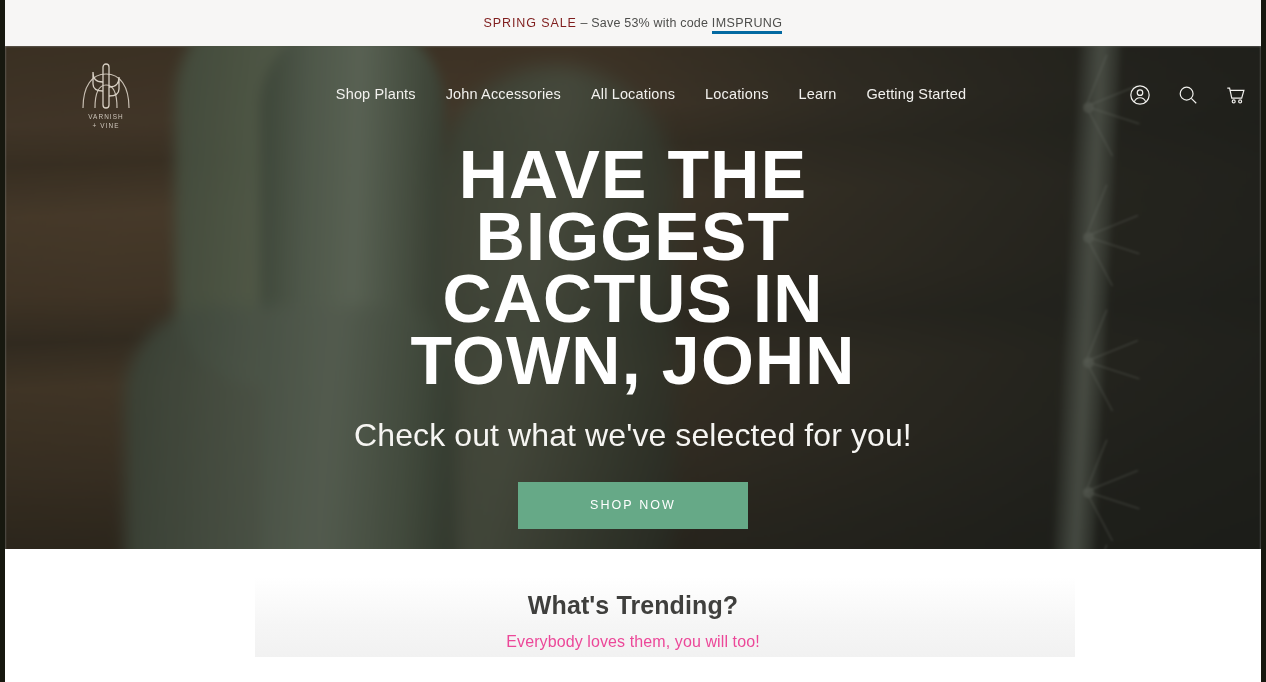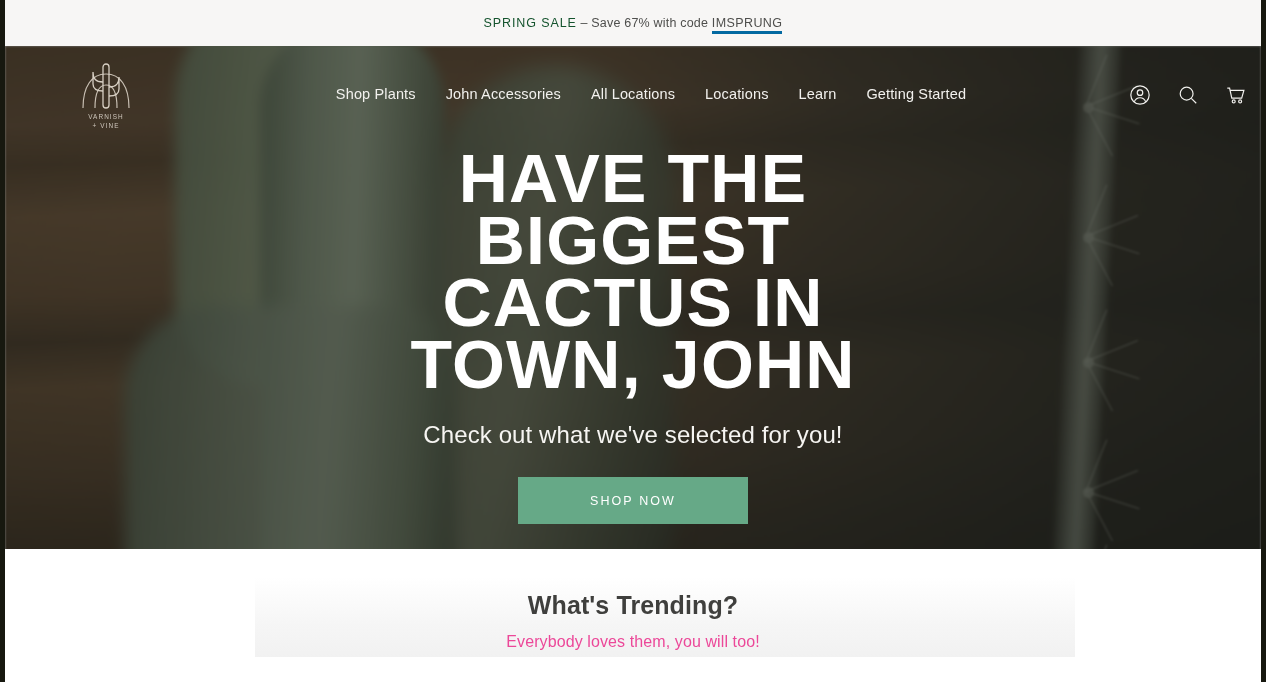--- a/index.html
+++ b/index.html
@@ -41,21 +41,21 @@
     justify-content: center;
   }
   .announcement-text {
     font-size: 12.5px;
     color: #4e4e4c;
     letter-spacing: 0.2px;
     white-space: nowrap;
   }
   .announcement-text .sale-label {
     letter-spacing: 0.9px;
-    color: #14532d;
+    color: #7f1d1d;
   }
   .announcement-code {
     border-bottom: 3px solid #0369a1;
     padding-bottom: 1px;
     letter-spacing: 0.4px;
     color: #4e4e4c;
   }
 
   
   .hero {
@@ -266,21 +266,21 @@
     font-weight: bold;
     line-height: 62px;
     letter-spacing: 1.2px;
     text-align: center;
     max-width: 520px;
     text-transform: uppercase;
   }
   .hero-sub {
     margin-top: 26px;
     color: #f6f5f2;
-    font-size: 24px;
+    font-size: 32px;
     letter-spacing: 0.1px;
     text-align: center;
   }
   .hero-cta {
     margin-top: 28px;
     width: 230px;
     height: 47px;
     background: #66a987;
     border: none;
     color: #ffffff;
@@ -329,21 +329,21 @@
   }
 </style>
 </head>
 <body>
 
 <div class="viewport">
   <div class="page">
 
     <div class="announcement">
       <div class="announcement-text">
-        <span class="sale-label">SPRING SALE</span><span> – </span><span>Save 67% with code </span><span class="announcement-code">IMSPRUNG</span>
+        <span class="sale-label">SPRING SALE</span><span> – </span><span>Save 53% with code </span><span class="announcement-code">IMSPRUNG</span>
       </div>
     </div>
 
     <div class="hero">
       <div class="hero-photo">
         <div class="cactus-left"></div>
         <div class="cactus-center"></div>
         <div class="cactus-mid"></div>
         <div class="cactus-pot"></div>
         <div class="cactus-thin"></div>

